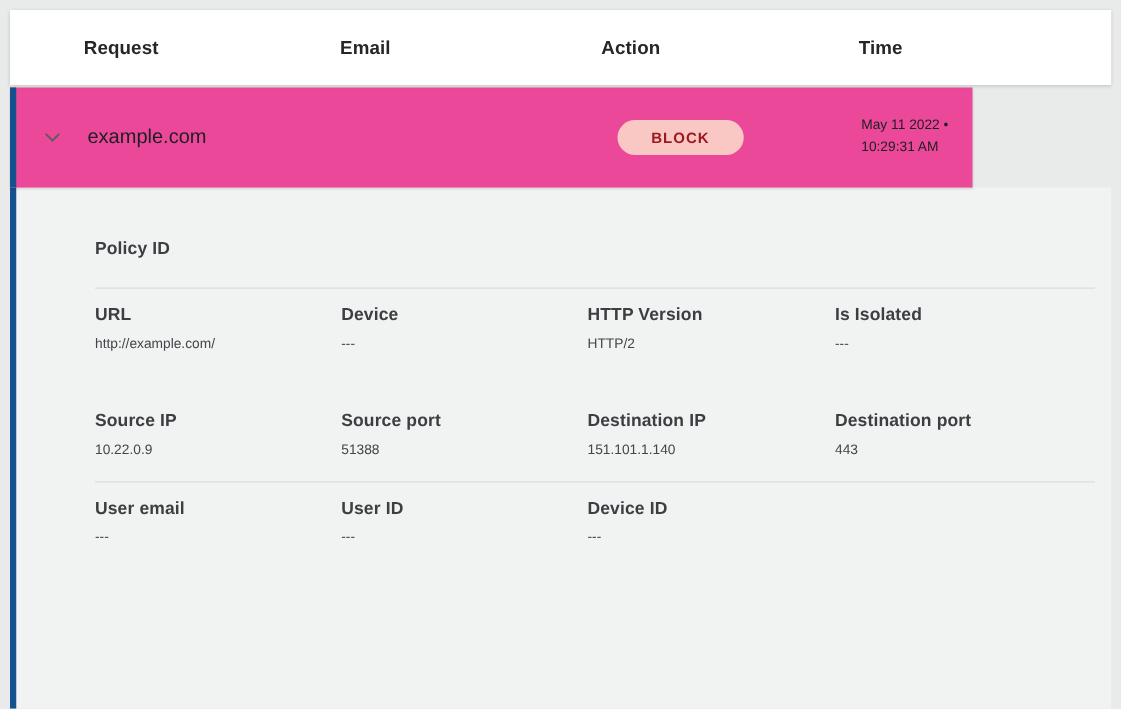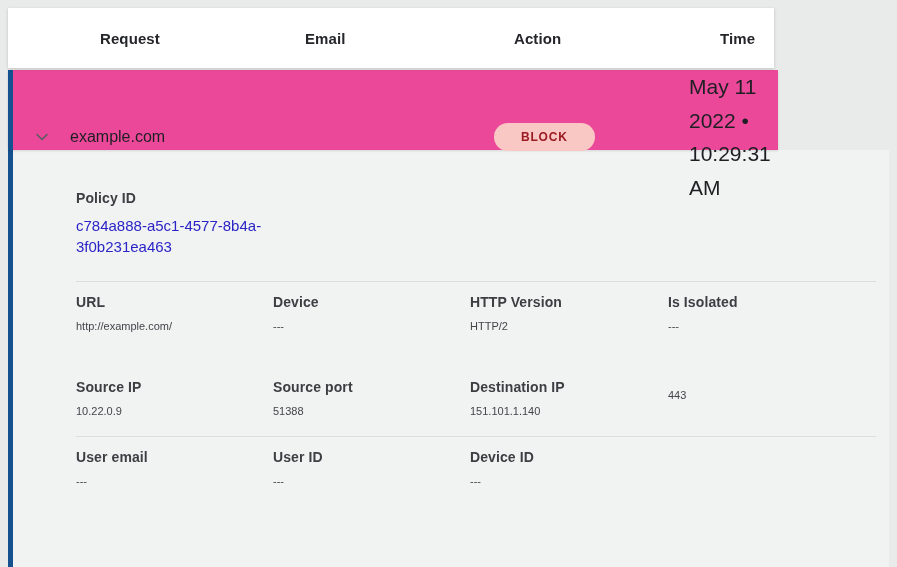--- a/index.html
+++ b/index.html
@@ -11,28 +11,28 @@
     position: relative;
     width: 897px;
     height: 567px;
     background: #e9eaea;
     overflow: hidden;
     padding: 8px 8px 0 8px;
   }
 
   
   .table-header {
-    width: 766px;
+    width: 881px;
     height: 60px;
     background: #ffffff;
     box-shadow: 0 1px 3px rgba(0,0,0,0.18);
     display: grid;
     grid-template-columns: 205px 209px 206px 1fr;
     align-items: center;
-    padding-left: 92px;
+    padding-left: 59px;
     position: relative;
     z-index: 2;
   }
   .table-header .col {
     font-size: 15px;
     font-weight: 700;
     color: #24262a;
     letter-spacing: 0.1px;
   }
 
@@ -64,21 +64,21 @@
     background: #f9c8c4;
     color: #9b1a21;
     font-size: 12px;
     font-weight: 700;
     letter-spacing: 0.8px;
     padding: 7px 27px;
     border-radius: 999px;
     text-align: center;
   }
   .time-cell {
-    font-size: 21px;
+    font-size: 11px;
     color: #1d1f23;
     line-height: 1.6;
     padding-right: 10px;
     max-width: 196px;
   }
 
   
   .details {
     width: 881px;
     height: 476px;
@@ -146,21 +146,20 @@
     <div class="action-cell">
       <span class="badge">BLOCK</span>
     </div>
     <div class="time-cell">May 11 2022 • 10:29:31 AM</div>
   </div>
 
   <div class="details">
 
     <div class="policy-section">
       <div class="field-label">Policy ID</div>
-      <a class="policy-link">c784a888-a5c1-4577-8b4a-3f0b231ea463</a>
     </div>
 
     <hr class="divider">
 
     <div class="detail-grid first">
       <div>
         <div class="field-label">URL</div>
         <div class="field-value">http://example.com/</div>
       </div>
       <div>
@@ -184,20 +183,21 @@
       </div>
       <div>
         <div class="field-label">Source port</div>
         <div class="field-value">51388</div>
       </div>
       <div>
         <div class="field-label">Destination IP</div>
         <div class="field-value">151.101.1.140</div>
       </div>
       <div>
+        <div class="field-label">Destination port</div>
         <div class="field-value">443</div>
       </div>
     </div>
 
     <hr class="divider after-ports">
 
     <div class="detail-grid third">
       <div>
         <div class="field-label">User email</div>
         <div class="field-value">---</div>

